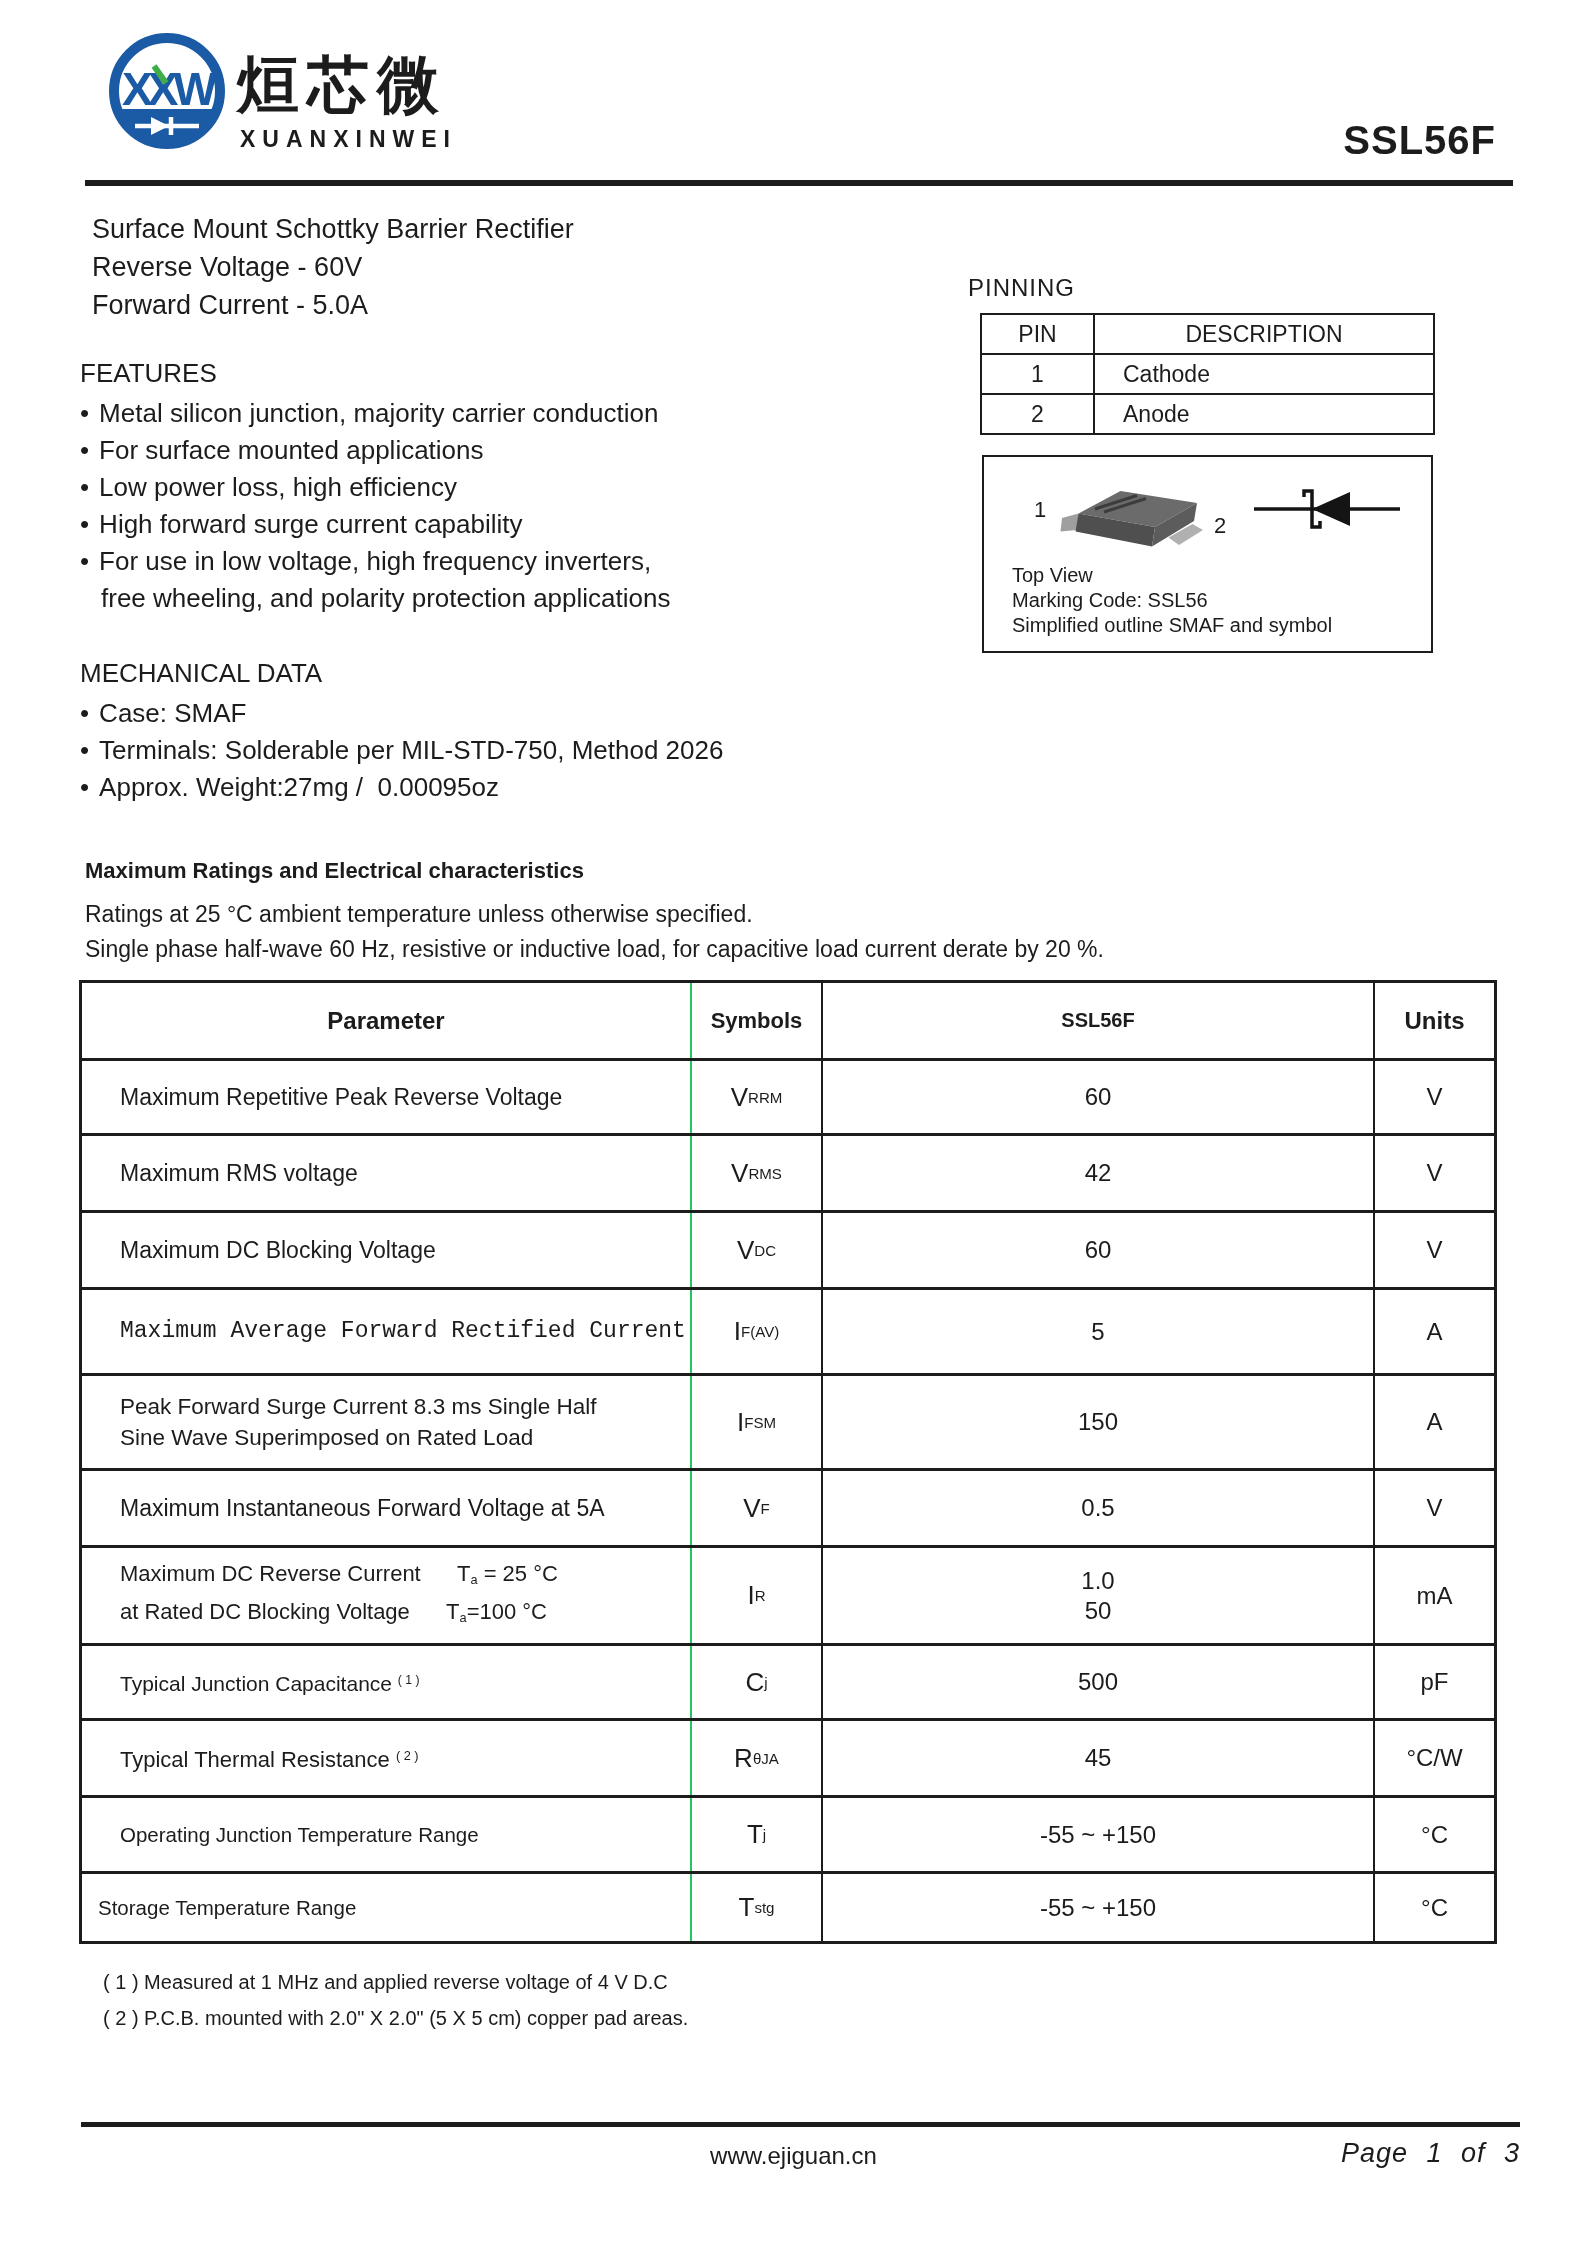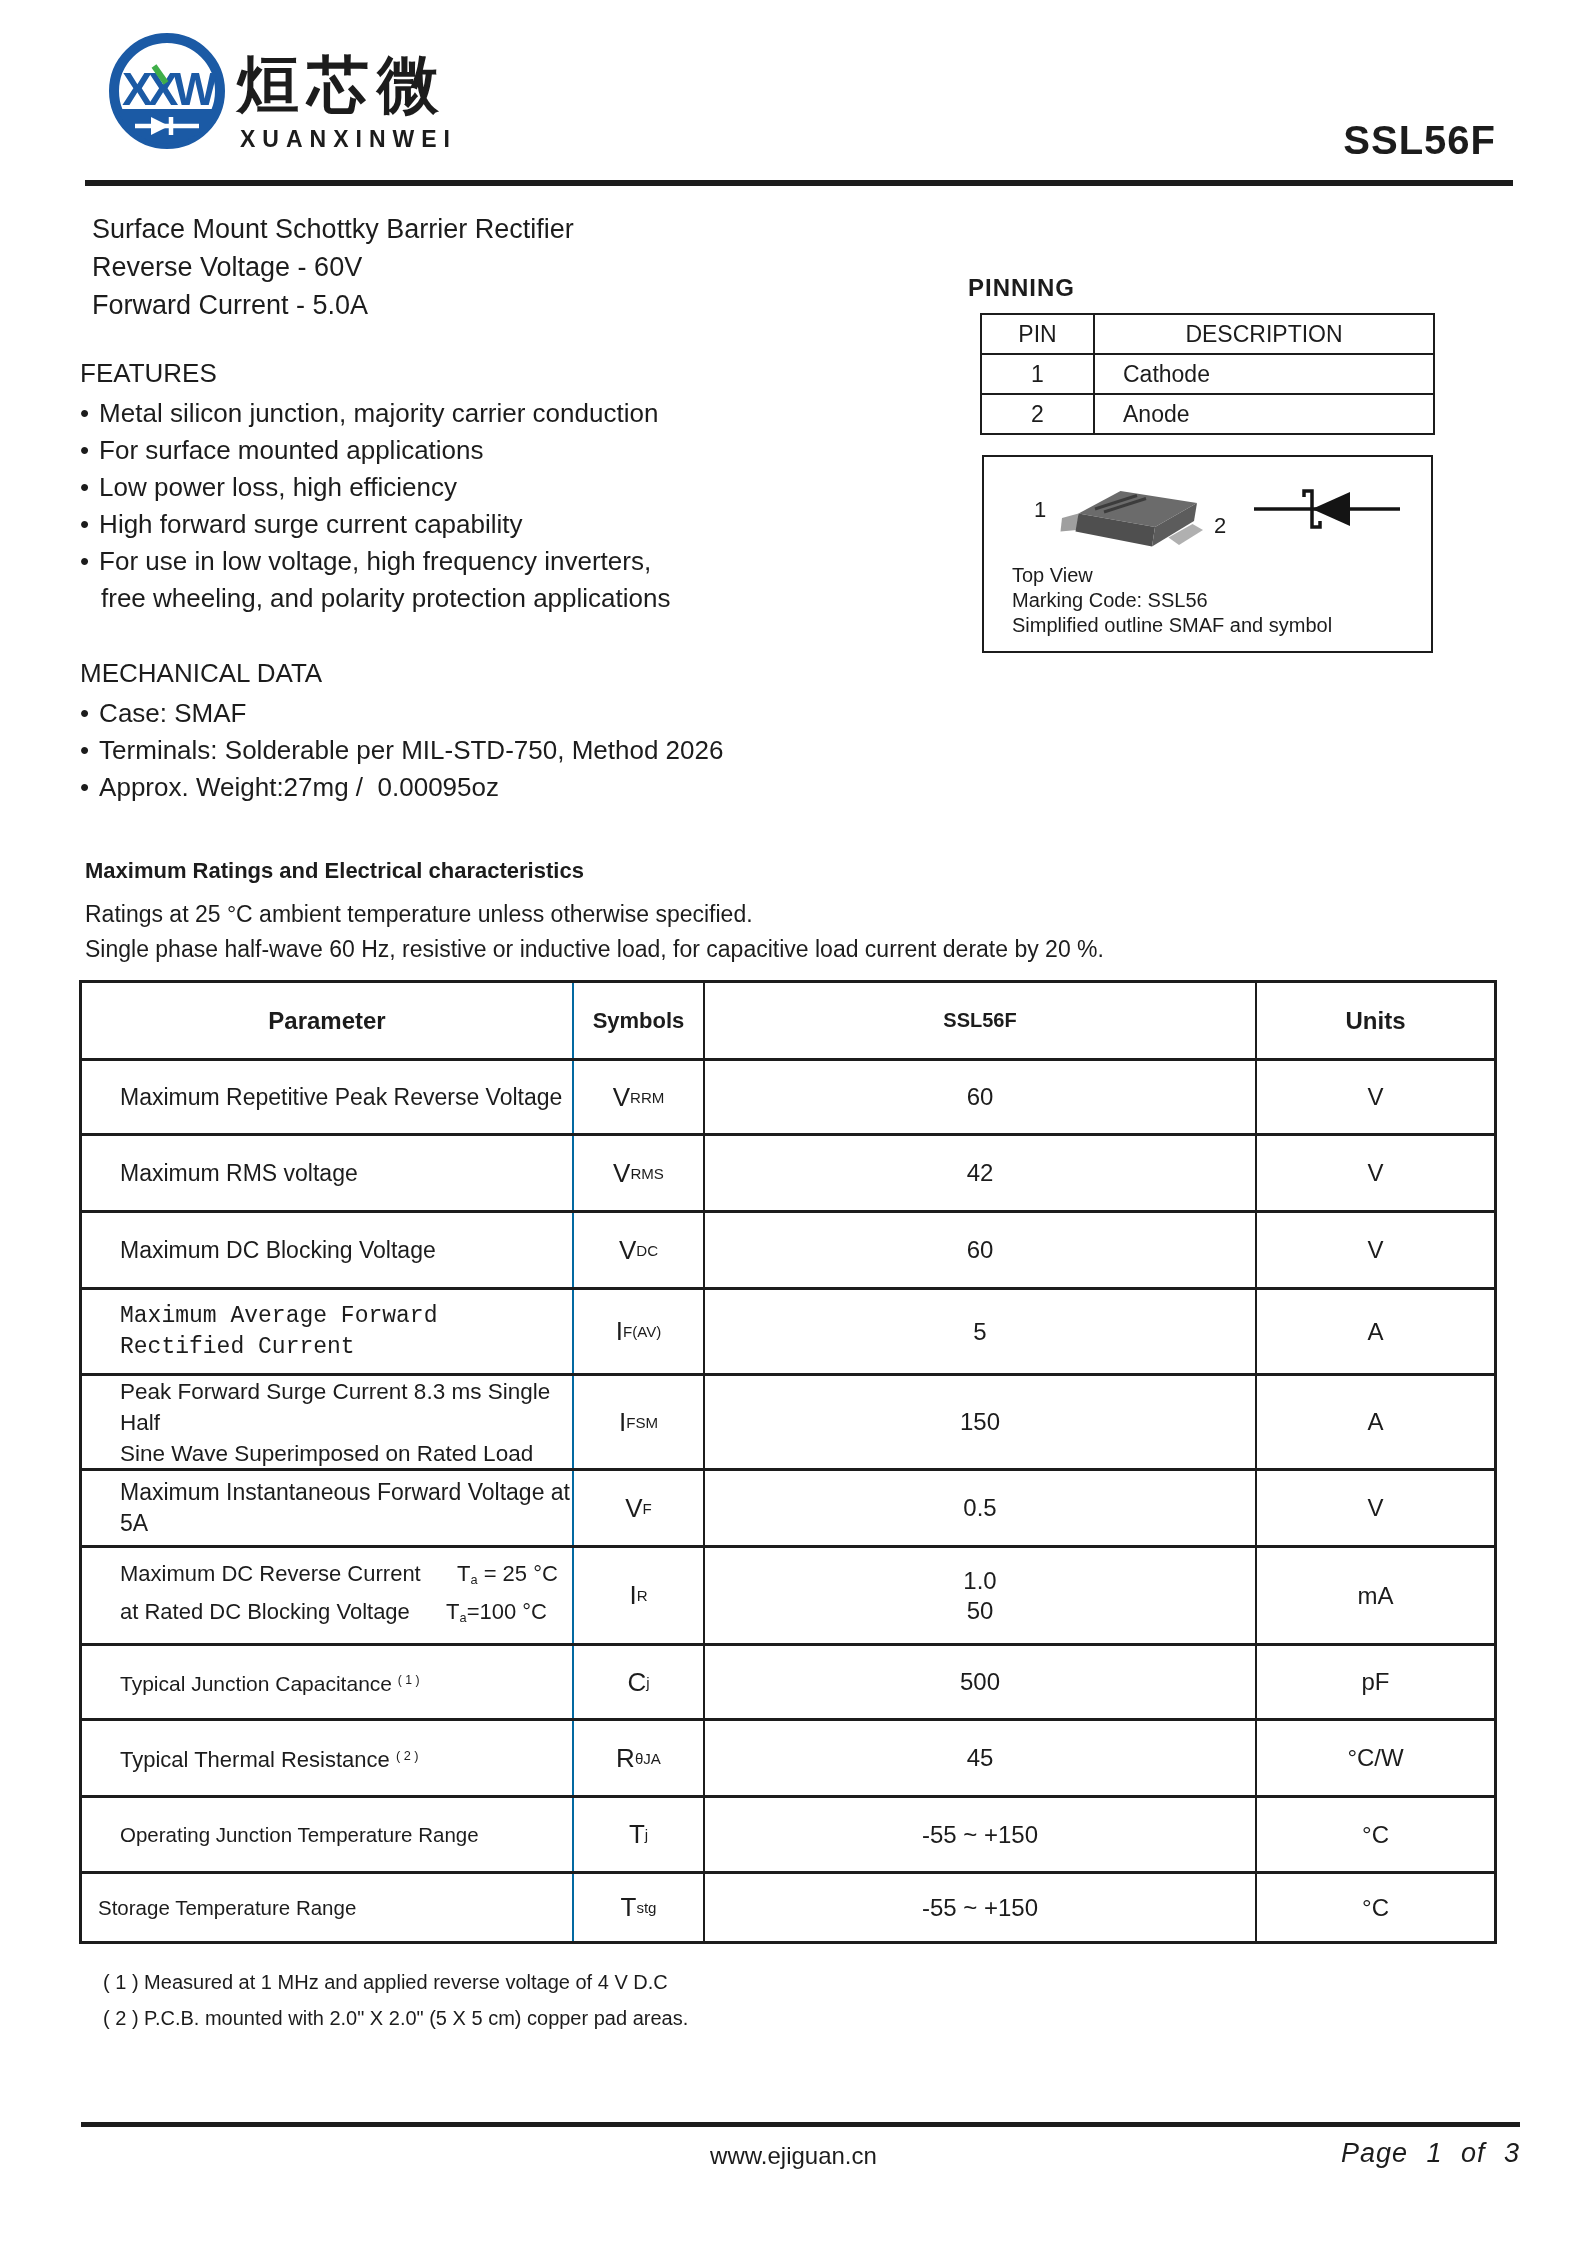--- a/index.html
+++ b/index.html
@@ -19,21 +19,21 @@
   .summary{position:absolute;left:92px;top:210px;font-size:27px;line-height:38px;}
   
   .features{position:absolute;left:80px;top:358px;font-size:26px;}
   .features .sec-title,.mech .sec-title{font-size:26px;margin-bottom:6px;}
   .feat-item{line-height:37px;white-space:pre-wrap;}
   .feat-item .bullet::before{content:"•";}
   .feat-item .bullet{margin-right:10px;}
   .feat-cont{line-height:37px;padding-left:21px;}
   .mech{position:absolute;left:80px;top:658px;font-size:26px;}
   
-  .pinning-title{position:absolute;left:968px;top:274px;font-size:24px;font-weight:bold;letter-spacing:1px;}
+  .pinning-title{position:absolute;left:968px;top:274px;font-size:24px;font-weight:normal;letter-spacing:1px;}
   .pintable{position:absolute;left:980px;top:313px;width:455px;border:2px solid #1c1c1c;box-sizing:border-box;}
   .pinrow{display:flex;height:38px;}
   .pinrow + .pinrow{border-top:2px solid #1c1c1c;}
   .pincell1{width:113px;border-right:2px solid #1c1c1c;display:flex;align-items:center;justify-content:center;font-size:23px;box-sizing:border-box;}
   .pincell2{flex:1;display:flex;align-items:center;padding-left:28px;font-size:23px;}
   .pinrow.head .pincell2{justify-content:center;padding-left:0;}
   
   .pkgbox{position:absolute;left:982px;top:455px;width:451px;height:198px;border:2px solid #1c1c1c;box-sizing:border-box;}
   .pkg-draw{position:absolute;left:72px;top:8px;}
   .pin-lab1{position:absolute;left:50px;top:40px;font-size:22px;}
@@ -42,21 +42,21 @@
   .pkg-captions{position:absolute;left:28px;top:106px;font-size:20px;line-height:25px;}
   
   .ratings{position:absolute;left:85px;top:858px;}
   .ratings .rt{font-size:22px;font-weight:bold;margin-bottom:13px;}
   .ratings .rs{font-size:23px;line-height:35px;}
   
   .mtable{position:absolute;left:79px;top:980px;width:1418px;border:3px solid #1c1c1c;box-sizing:border-box;}
   .mrow{display:flex;box-sizing:border-box;}
   .mrow + .mrow{border-top:3px solid #1c1c1c;}
   .c{box-sizing:border-box;display:flex;align-items:center;}
-  .c-param{width:492px;border-right:2px solid #0369a1;padding-left:38px;flex-direction:column;justify-content:center;align-items:flex-start;}
+  .c-param{width:610px;border-right:2px solid #22c55e;padding-left:38px;flex-direction:column;justify-content:center;align-items:flex-start;}
   .c-sym{width:131px;border-right:2px solid #1c1c1c;justify-content:center;font-size:26px;}
   .c-val{width:552px;border-right:2px solid #1c1c1c;flex-direction:column;justify-content:center;font-size:24px;text-align:center;}
   .c-unit{flex:1;justify-content:center;font-size:24px;}
   .mrow.head .c{justify-content:center;align-items:center;font-weight:bold;padding-left:0;}
   .mrow.head .c-param{font-size:24px;}
   .mrow.head .c-sym{font-size:22px;}
   .mrow.head .c-val{font-size:20px;}
   .mrow.head .c-unit{font-size:24px;}
   .pline{white-space:pre-wrap;line-height:31px;}
   .vline{line-height:30px;}

